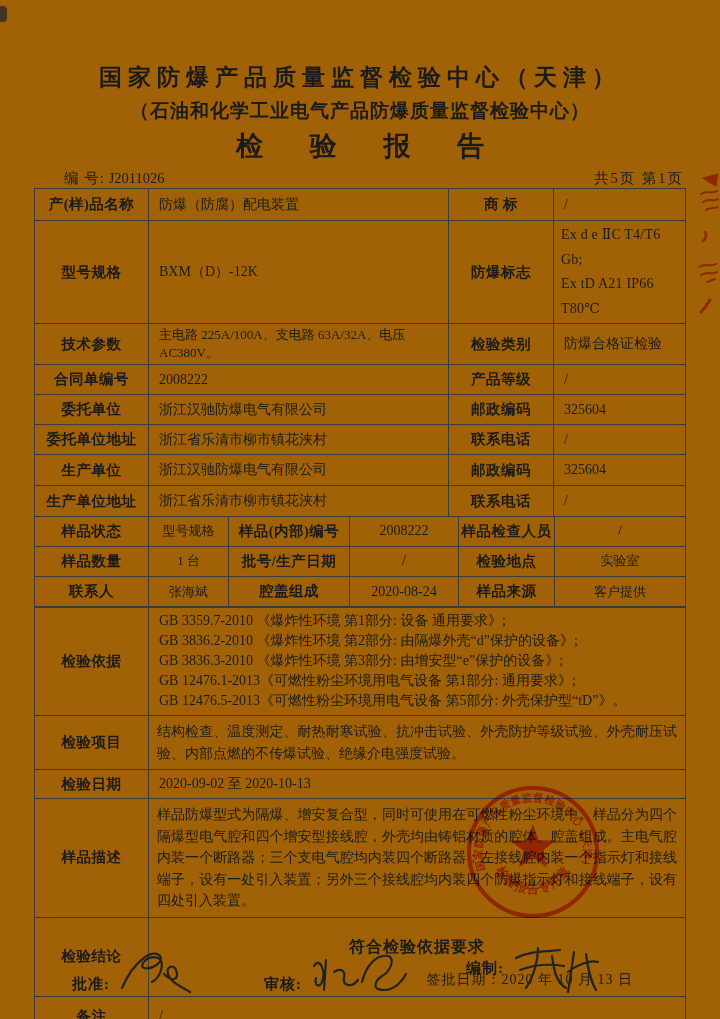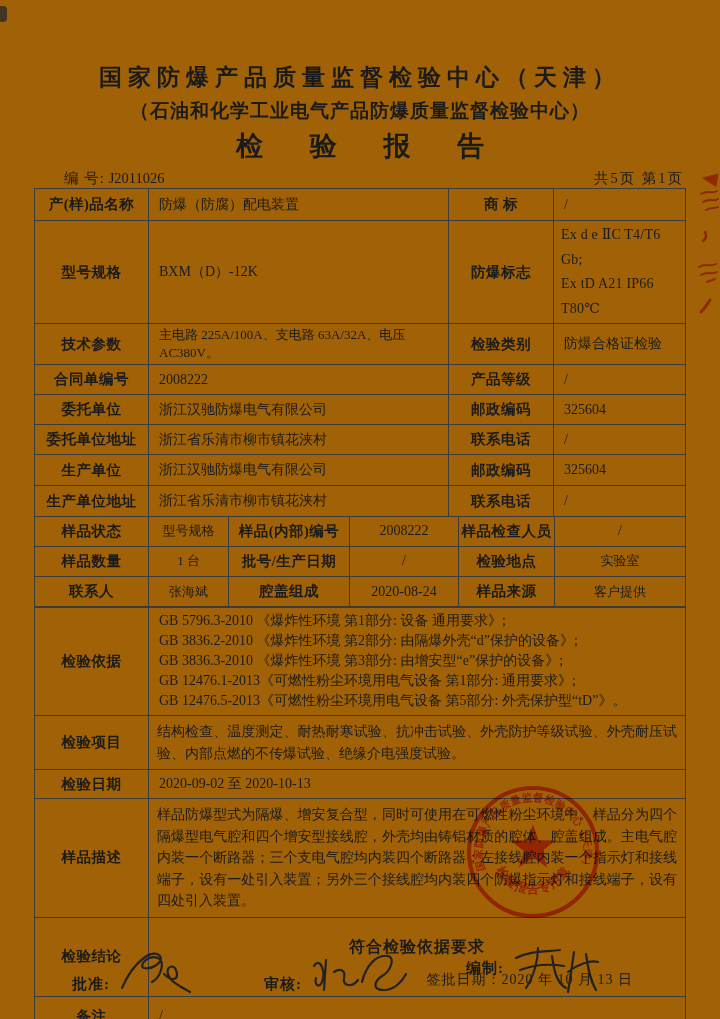--- a/index.html
+++ b/index.html
@@ -211,21 +211,21 @@
 
   <table class="tbl stacked">
     <colgroup>
         <col style="width:114px">
         <col>
       </colgroup>
     <tbody>
         <tr style="height:103px">
       <td class="lab">检验依据</td>
       <td class="lines13">
-        <div>GB 5796.3-2010 《爆炸性环境 第1部分: 设备 通用要求》;</div>
+        <div>GB 3359.7-2010 《爆炸性环境 第1部分: 设备 通用要求》;</div>
         <div>GB 3836.2-2010 《爆炸性环境 第2部分: 由隔爆外壳“d”保护的设备》;</div>
         <div>GB 3836.3-2010 《爆炸性环境 第3部分: 由增安型“e”保护的设备》;</div>
         <div>GB 12476.1-2013《可燃性粉尘环境用电气设备 第1部分: 通用要求》;</div>
         <div>GB 12476.5-2013《可燃性粉尘环境用电气设备 第5部分: 外壳保护型“tD”》。</div>
       </td>
     </tr>
     <tr style="height:48px">
       <td class="lab">检验项目</td>
       <td class="para">结构检查、温度测定、耐热耐寒试验、抗冲击试验、外壳防护等级试验、外壳耐压试验、内部点燃的不传爆试验、绝缘介电强度试验。</td>
     </tr>

